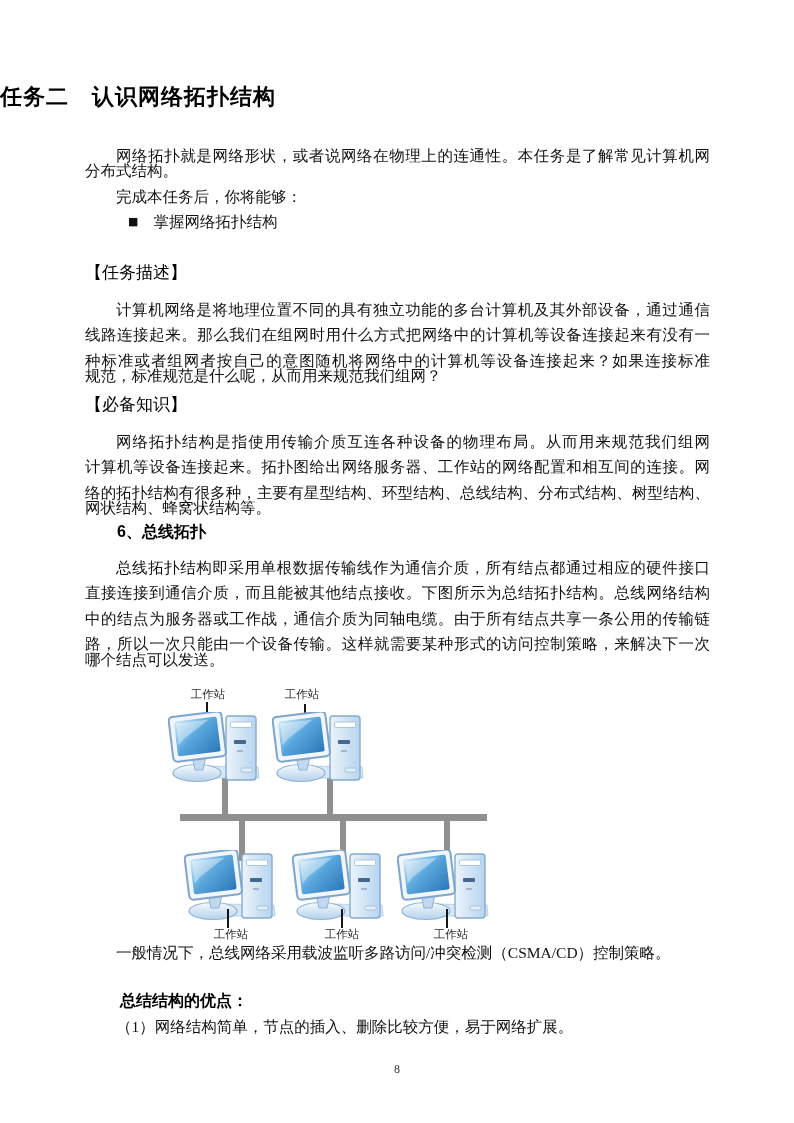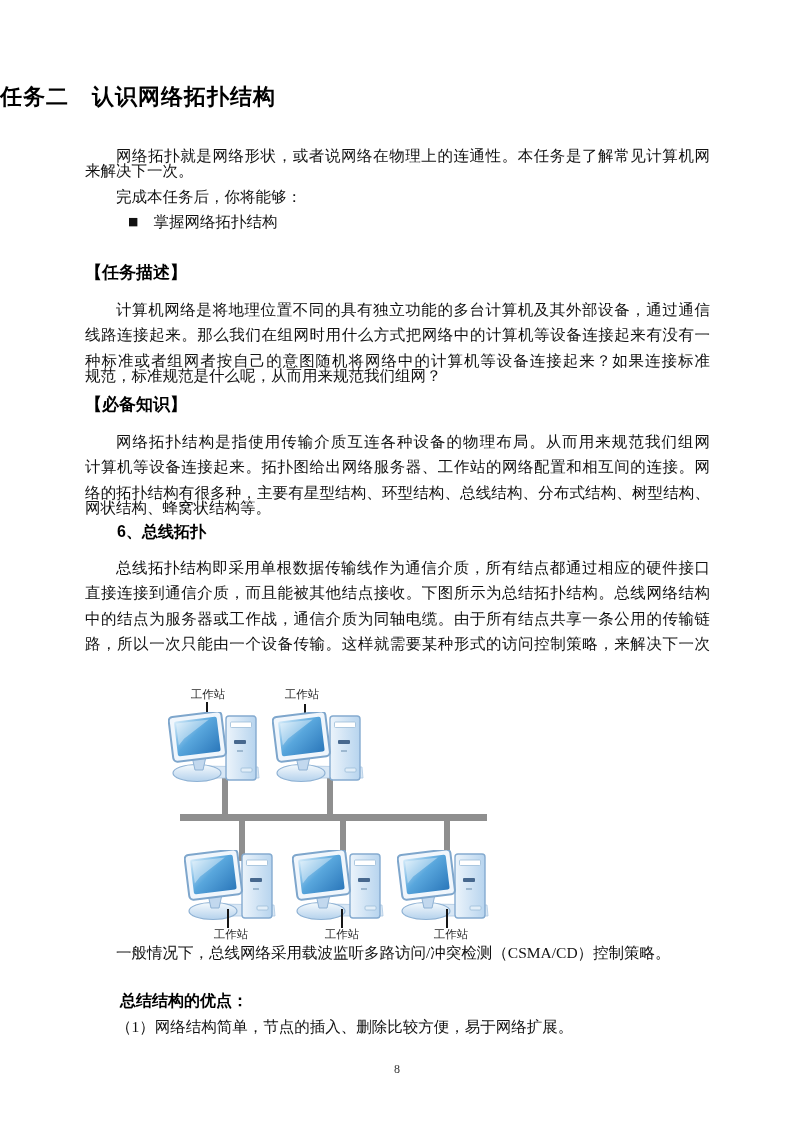--- a/index.html
+++ b/index.html
@@ -15,21 +15,21 @@
     font-size:22px; letter-spacing:1px; color:#000;
   }
   .ln {
     position:absolute; left:85px; width:625px; height:25.5px;
     line-height:25.5px; font-size:15.5px; white-space:nowrap;
   }
   .jl { white-space:normal; text-align:justify; text-align-last:justify;margin-top:10px; }
   .ind { text-indent:31px; }
   .shead {
     position:absolute; left:85px; height:26px; line-height:26px;
-    font-family:"Liberation Sans", sans-serif; font-weight:bold;
+    font-family:"Liberation Sans", sans-serif; font-weight:normal;
     font-size:17px; color:#000;
   }
   .sub {
     position:absolute; left:117px; height:26px; line-height:26px;
     font-family:"Liberation Sans", sans-serif; font-weight:bold;
     font-size:16px; color:#000;
   }
   .bullet-row { position:absolute; left:128px; height:25px; line-height:25px; font-size:15.5px; }
   .bullet-mark { font-size:11px; font-family:"DejaVu Sans", sans-serif; position:relative; top:-2px; }
   .bullet-text { margin-left:15px; }
@@ -51,21 +51,21 @@
   .defs-holder { position:absolute; width:0; height:0; overflow:hidden; }
 </style>
 </head>
 <body>
 
 <div class="page">
 
   <div class="title">任务二　认识网络拓扑结构</div>
 
   <div class="ln jl ind" style="top:133px">网络拓扑就是网络形状，或者说网络在物理上的连通性。本任务是了解常见计算机网</div>
-  <div class="ln" style="top:158px">来解决下一次。</div>
+  <div class="ln" style="top:158px">分布式结构。</div>
   <div class="ln ind" style="top:184px">完成本任务后，你将能够：</div>
 
   <div class="bullet-row" style="top:209px">
     <span class="bullet-mark">■</span><span class="bullet-text">掌握网络拓扑结构</span>
   </div>
 
   <div class="shead" style="top:260px">【任务描述】</div>
   <div class="ln jl ind" style="top:287px">计算机网络是将地理位置不同的具有独立功能的多台计算机及其外部设备，通过通信</div>
   <div class="ln jl" style="top:312px">线路连接起来。那么我们在组网时用什么方式把网络中的计算机等设备连接起来有没有一</div>
   <div class="ln" style="top:363px">规范，标准规范是什么呢，从而用来规范我们组网？</div>
@@ -75,20 +75,21 @@
   <div class="ln jl ind" style="top:419px">网络拓扑结构是指使用传输介质互连各种设备的物理布局。从而用来规范我们组网</div>
   <div class="ln jl" style="top:444px">计算机等设备连接起来。拓扑图给出网络服务器、工作站的网络配置和相互间的连接。网</div>
   <div class="ln jl" style="top:470px">络的拓扑结构有很多种，主要有星型结构、环型结构、总线结构、分布式结构、树型结构、</div>
   <div class="ln" style="top:495px">网状结构、蜂窝状结构等。</div>
 
   <div class="sub" style="top:519px">6、总线拓扑</div>
   <div class="ln jl ind" style="top:545px">总线拓扑结构即采用单根数据传输线作为通信介质，所有结点都通过相应的硬件接口</div>
   <div class="ln jl" style="top:570px">直接连接到通信介质，而且能被其他结点接收。下图所示为总结拓扑结构。总线网络结构</div>
   <div class="ln jl" style="top:596px">中的结点为服务器或工作战，通信介质为同轴电缆。由于所有结点共享一条公用的传输链</div>
   <div class="ln jl" style="top:621px">路，所以一次只能由一个设备传输。这样就需要某种形式的访问控制策略，来解决下一次</div>
+  <div class="ln" style="top:647px">哪个结点可以发送。</div>
 
   <div class="diagram">
 
     <svg class="defs-holder" aria-hidden="true">
       <defs>
         <linearGradient id="gScr" x1="0" y1="0" x2="1" y2="1">
           <stop offset="0" stop-color="#d6ecfa"></stop>
           <stop offset="0.45" stop-color="#59a7dd"></stop>
           <stop offset="1" stop-color="#2b77ba"></stop>
         </linearGradient>

